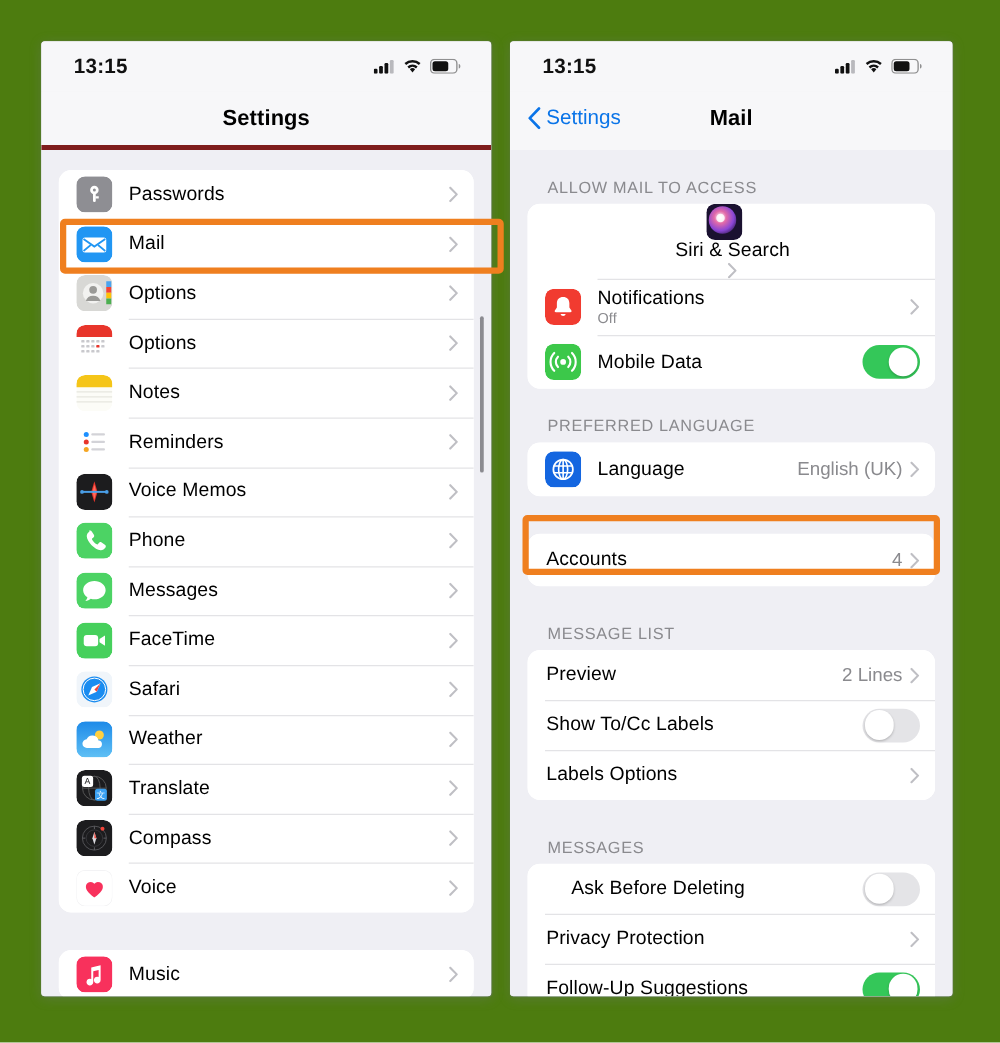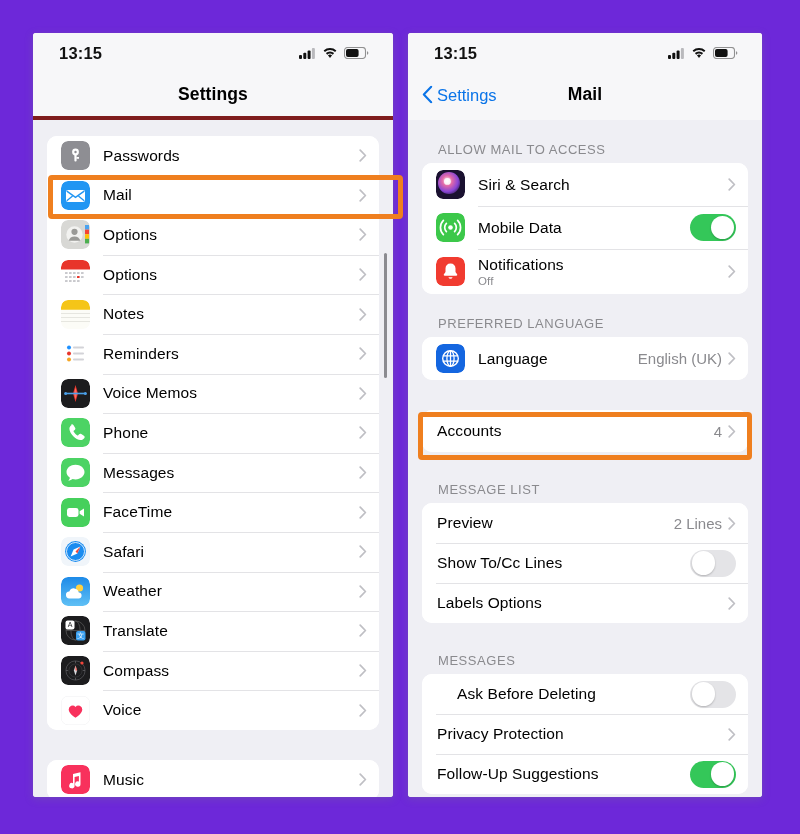--- a/index.html
+++ b/index.html
@@ -3,21 +3,21 @@
 <meta charset="utf-8">
 <style>
   * { box-sizing: border-box; margin: 0; padding: 0; }
   html, body {
     width: 800px; height: 834px;
     background: #ffffff;
     font-family: "Liberation Sans", sans-serif;
     overflow: hidden;
   }
 
-  .stage { position: relative; width: 800px; height: 834px; background: #6d28d9; }
+  .stage { position: relative; width: 800px; height: 834px; background: #4d7c0f; }
 
   
   .phone {
     position: absolute;
     background: #efeff4;
     border-radius: 3px;
     overflow: hidden;
     box-shadow: 0 2px 9px rgba(120,125,140,.30), 0 0 1px rgba(120,125,140,.45);
   }
   #phone-left  { left: 33px;  top: 33px; width: 360px; height: 764px; }
@@ -528,21 +528,21 @@
       </span>
       <span class="nav-title">Mail</span>
     </div>
 
     <div class="screen">
       <div class="gap"></div>
 
       <div class="sec-hdr">ALLOW MAIL TO ACCESS</div>
       <div class="group">
 
-        <div class="row" style="min-height:43px;">
+        <div class="row" style="min-height:43px;flex-direction:column;">
           <span class="ico">
             <svg viewBox="0 0 29 29">
                 <defs>
                   <radialGradient id="sg" cx=".42" cy=".4" r=".75">
               <stop offset="0" stop-color="#ffffff"></stop>
                     <stop offset=".3" stop-color="#e26aa8"></stop>
               <stop offset=".65" stop-color="#8a46d6"></stop>
                     <stop offset="1" stop-color="#20123a"></stop>
                   </radialGradient>
                 </defs>
@@ -554,55 +554,55 @@
           <span class="lbl">
               <span>Siri &amp; Search</span>
             </span>
           <span class="chev">
               <svg width="8" height="13" viewBox="0 0 8 13">
                 <path d="M1.2 1.2 6.4 6.5 1.2 11.8" fill="none" stroke="currentColor" stroke-width="1.7" stroke-linecap="round" stroke-linejoin="round"></path>
               </svg>
             </span>
         </div>
 
+        <div class="row" style="min-height:45px;">
+          <span class="ico">
+            <svg viewBox="0 0 29 29">
+                <rect width="29" height="29" rx="7" fill="#f13b30"></rect>
+              <path d="M14.5 6.6c-3.1 0-5 2-5 5v3.3l-1.6 2.4c-.4.6 0 1.4.8 1.4h11.6c.8 0 1.2-.8.8-1.4l-1.6-2.4V11.6c0-3-1.9-5-5-5z" fill="#fff"></path>
+              <path d="M12.4 20.2a2.2 2.2 0 0 0 4.2 0z" fill="#fff"></path>
+              </svg>
+          </span>
+          <span class="lbl">
+            <span>Notifications</span>
+            <span class="sub">Off</span>
+          </span>
+          <span class="chev">
+              <svg width="8" height="13" viewBox="0 0 8 13">
+                <path d="M1.2 1.2 6.4 6.5 1.2 11.8" fill="none" stroke="currentColor" stroke-width="1.7" stroke-linecap="round" stroke-linejoin="round"></path>
+              </svg>
+            </span>
+        </div>
+
         <div class="row" style="min-height:43px;">
           <span class="ico">
             <svg viewBox="0 0 29 29">
                 <rect width="29" height="29" rx="7" fill="#3cc84a"></rect>
               <circle cx="14.5" cy="14.5" r="2.3" fill="#fff"></circle>
               <path d="M10.4 10.4a5.8 5.8 0 0 0 0 8.2M18.6 10.4a5.8 5.8 0 0 1 0 8.2" fill="none" stroke="#fff" stroke-width="1.7" stroke-linecap="round"></path>
               <path d="M7.4 7.4a10 10 0 0 0 0 14.2M21.6 7.4a10 10 0 0 1 0 14.2" fill="none" stroke="#fff" stroke-width="1.7" stroke-linecap="round"></path>
               </svg>
           </span>
           <span class="lbl">
               <span>Mobile Data</span>
             </span>
           <span class="sw on">
               <span class="knob"></span>
             </span>
         </div>
-
-        <div class="row" style="min-height:45px;">
-          <span class="ico">
-            <svg viewBox="0 0 29 29">
-                <rect width="29" height="29" rx="7" fill="#f13b30"></rect>
-              <path d="M14.5 6.6c-3.1 0-5 2-5 5v3.3l-1.6 2.4c-.4.6 0 1.4.8 1.4h11.6c.8 0 1.2-.8.8-1.4l-1.6-2.4V11.6c0-3-1.9-5-5-5z" fill="#fff"></path>
-              <path d="M12.4 20.2a2.2 2.2 0 0 0 4.2 0z" fill="#fff"></path>
-              </svg>
-          </span>
-          <span class="lbl">
-            <span>Notifications</span>
-            <span class="sub">Off</span>
-          </span>
-          <span class="chev">
-              <svg width="8" height="13" viewBox="0 0 8 13">
-                <path d="M1.2 1.2 6.4 6.5 1.2 11.8" fill="none" stroke="currentColor" stroke-width="1.7" stroke-linecap="round" stroke-linejoin="round"></path>
-              </svg>
-            </span>
-        </div>
       </div>
 
       <div class="gap"></div>
 
       <div class="sec-hdr">PREFERRED LANGUAGE</div>
       <div class="group">
         <div class="row" style="min-height:43px;">
           <span class="ico">
             <svg viewBox="0 0 29 29">
                 <rect width="29" height="29" rx="7" fill="#1466e0"></rect>
@@ -649,21 +649,21 @@
             </span>
           <span class="val">2 Lines</span>
           <span class="chev">
               <svg width="8" height="13" viewBox="0 0 8 13">
                 <path d="M1.2 1.2 6.4 6.5 1.2 11.8" fill="none" stroke="currentColor" stroke-width="1.7" stroke-linecap="round" stroke-linejoin="round"></path>
               </svg>
             </span>
         </div>
         <div class="row noicon" style="min-height:40px;">
           <span class="lbl">
-              <span>Show To/Cc Lines</span>
+              <span>Show To/Cc Labels</span>
             </span>
           <span class="sw off">
               <span class="knob"></span>
             </span>
         </div>
         <div class="row noicon" style="min-height:40px;">
           <span class="lbl">
               <span>Labels Options</span>
             </span>
           <span class="chev">

